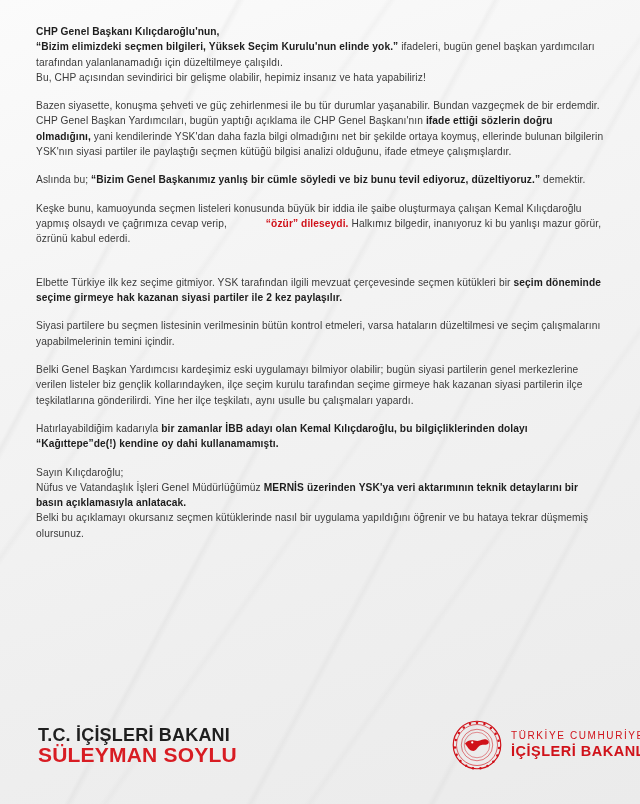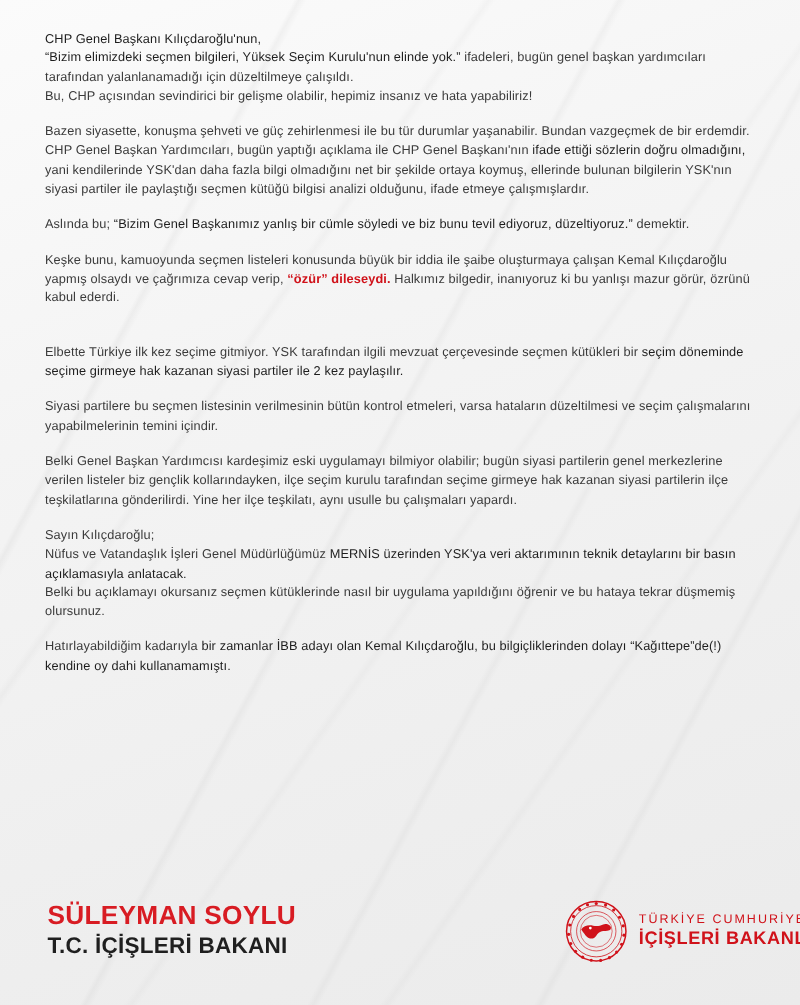--- a/index.html
+++ b/index.html
@@ -37,26 +37,27 @@
     font-size: 10.2px;
     line-height: 15.3px;
     color: #3a3a3a;
     text-align: left;
     letter-spacing: 0.01em;
   }
   p.para:last-child {
     margin-bottom: 0;
   }
   .b {
-    font-weight: normal;
+    font-weight: bold;
     color: #1d1d1d;
   }
   .red {
     font-weight: bold;
     color: #d0121a;
+    margin-left: 36px;
   }
 
   
   #footer {
     position: absolute;
     left: 0;
     bottom: 0;
     width: 640px;
     height: 90px;
   }
@@ -120,29 +121,29 @@
 <div id="page">
 
   <div id="content">
       <p class="para" id="p1"><span class="b">CHP Genel Başkanı Kılıçdaroğlu'nun,</span><br><span class="b">“Bizim elimizdeki seçmen bilgileri, Yüksek Seçim Kurulu'nun elinde yok.”</span><span> ifadeleri, bugün genel başkan yardımcıları tarafından yalanlanamadığı için düzeltilmeye çalışıldı.</span><br><span>Bu, CHP açısından sevindirici bir gelişme olabilir, hepimiz insanız ve hata yapabiliriz!</span></p>
       <p class="para" id="p2"><span>Bazen siyasette, konuşma şehveti ve güç zehirlenmesi ile bu tür durumlar yaşanabilir. Bundan vazgeçmek de bir erdemdir.</span><br><span>CHP Genel Başkan Yardımcıları, bugün yaptığı açıklama ile CHP Genel Başkanı'nın </span><span class="b">ifade ettiği sözlerin doğru olmadığını,</span><span> yani kendilerinde YSK'dan daha fazla bilgi olmadığını net bir şekilde ortaya koymuş, ellerinde bulunan bilgilerin YSK'nın siyasi partiler ile paylaştığı seçmen kütüğü bilgisi analizi olduğunu, ifade etmeye çalışmışlardır.</span></p>
       <p class="para" id="p3"><span>Aslında bu; </span><span class="b">“Bizim Genel Başkanımız yanlış bir cümle söyledi ve biz bunu tevil ediyoruz, düzeltiyoruz.”</span><span> demektir.</span></p>
       <p class="para" id="p4"><span>Keşke bunu, kamuoyunda seçmen listeleri konusunda büyük bir iddia ile şaibe oluşturmaya çalışan Kemal Kılıçdaroğlu yapmış olsaydı ve çağrımıza cevap verip, </span><span class="red">“özür” dileseydi.</span><span> Halkımız bilgedir, inanıyoruz ki bu yanlışı mazur görür, özrünü kabul ederdi.</span></p>
       <p class="para" id="p5"><br><span>Elbette Türkiye ilk kez seçime gitmiyor. YSK tarafından ilgili mevzuat çerçevesinde seçmen kütükleri bir </span><span class="b">seçim döneminde seçime girmeye hak kazanan siyasi partiler ile 2 kez paylaşılır.</span></p>
       <p class="para" id="p6"><span>Siyasi partilere bu seçmen listesinin verilmesinin bütün kontrol etmeleri, varsa hataların düzeltilmesi ve seçim çalışmalarını yapabilmelerinin temini içindir.</span></p>
       <p class="para" id="p8"><span>Belki Genel Başkan Yardımcısı kardeşimiz eski uygulamayı bilmiyor olabilir; bugün siyasi partilerin genel merkezlerine verilen listeler biz gençlik kollarındayken, ilçe seçim kurulu tarafından seçime girmeye hak kazanan siyasi partilerin ilçe teşkilatlarına gönderilirdi. Yine her ilçe teşkilatı, aynı usulle bu çalışmaları yapardı.</span></p>
+      <p class="para" id="p12"><span>Hatırlayabildiğim kadarıyla </span><span class="b">bir zamanlar İBB adayı olan Kemal Kılıçdaroğlu, bu bilgiçliklerinden dolayı “Kağıttepe”de(!) kendine oy dahi kullanamamıştı.</span></p>
       <p class="para" id="p11"><span>Sayın Kılıçdaroğlu;</span><br><span>Nüfus ve Vatandaşlık İşleri Genel Müdürlüğümüz </span><span class="b">MERNİS üzerinden YSK'ya veri aktarımının teknik detaylarını bir basın açıklamasıyla anlatacak.</span><br><span>Belki bu açıklamayı okursanız seçmen kütüklerinde nasıl bir uygulama yapıldığını öğrenir ve bu hataya tekrar düşmemiş olursunuz.</span></p>
-      <p class="para" id="p12"><span>Hatırlayabildiğim kadarıyla </span><span class="b">bir zamanlar İBB adayı olan Kemal Kılıçdaroğlu, bu bilgiçliklerinden dolayı “Kağıttepe”de(!) kendine oy dahi kullanamamıştı.</span></p>
     </div>
 
   <div id="footer">
 
     <div id="signature">
+      <div id="sig-title">T.C. İÇİŞLERİ BAKANI</div>
       <div id="sig-name">SÜLEYMAN SOYLU</div>
-      <div id="sig-title">T.C. İÇİŞLERİ BAKANI</div>
     </div>
 
     <div id="ministry-logo">
       <svg id="emblem" viewBox="0 0 100 100">
         <g fill="none" stroke="#d0121a">
           <circle cx="50" cy="50" r="47.5" stroke-width="2.4"></circle>
           <circle cx="50" cy="50" r="41" stroke-width="1.3"></circle>
           <circle cx="50" cy="50" r="31.5" stroke-width="1.1"></circle>
           <circle cx="50" cy="50" r="25.5" stroke-width="0.9"></circle>
         </g>

